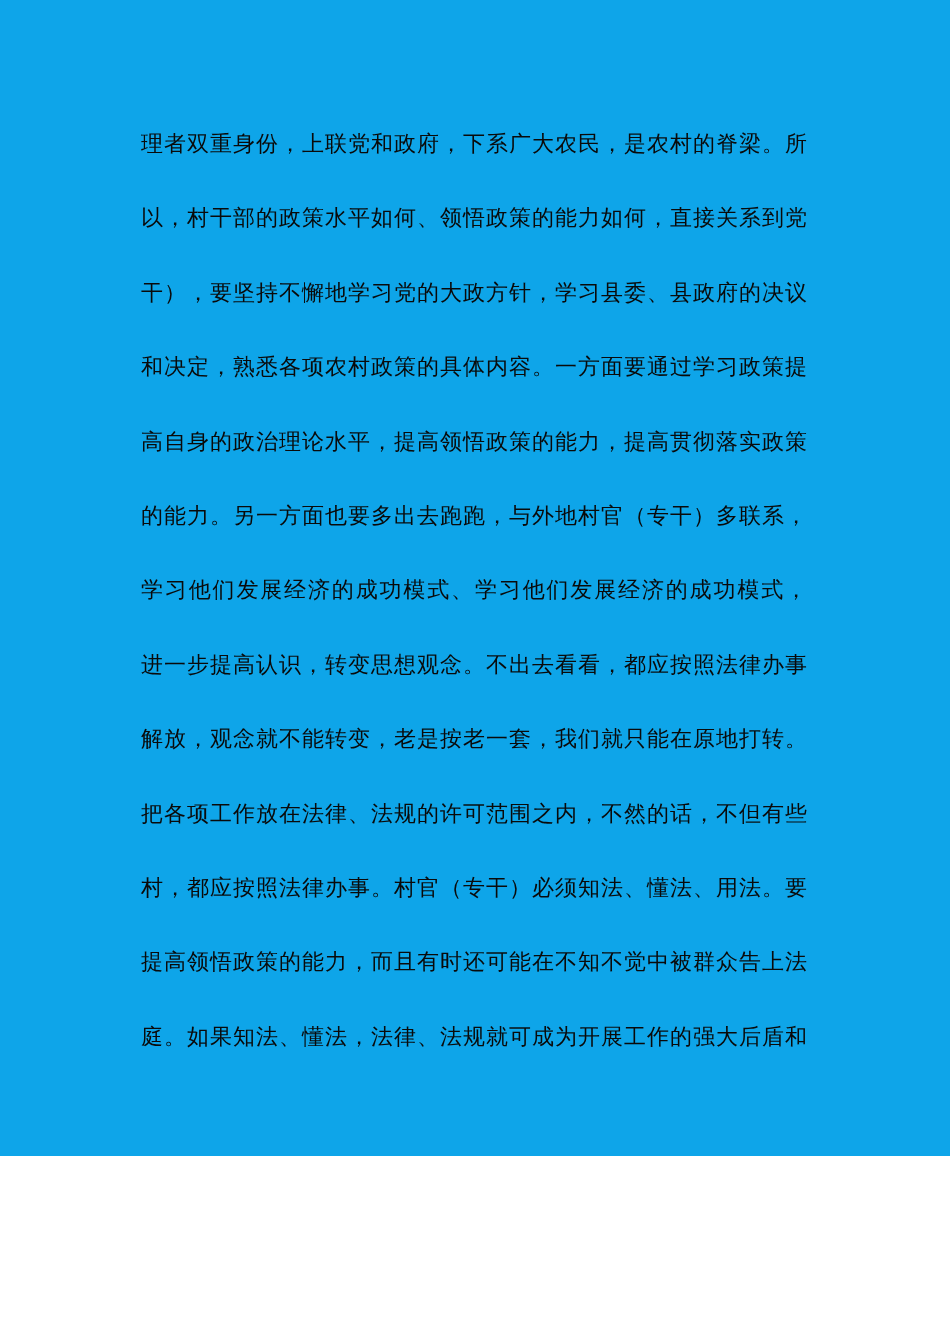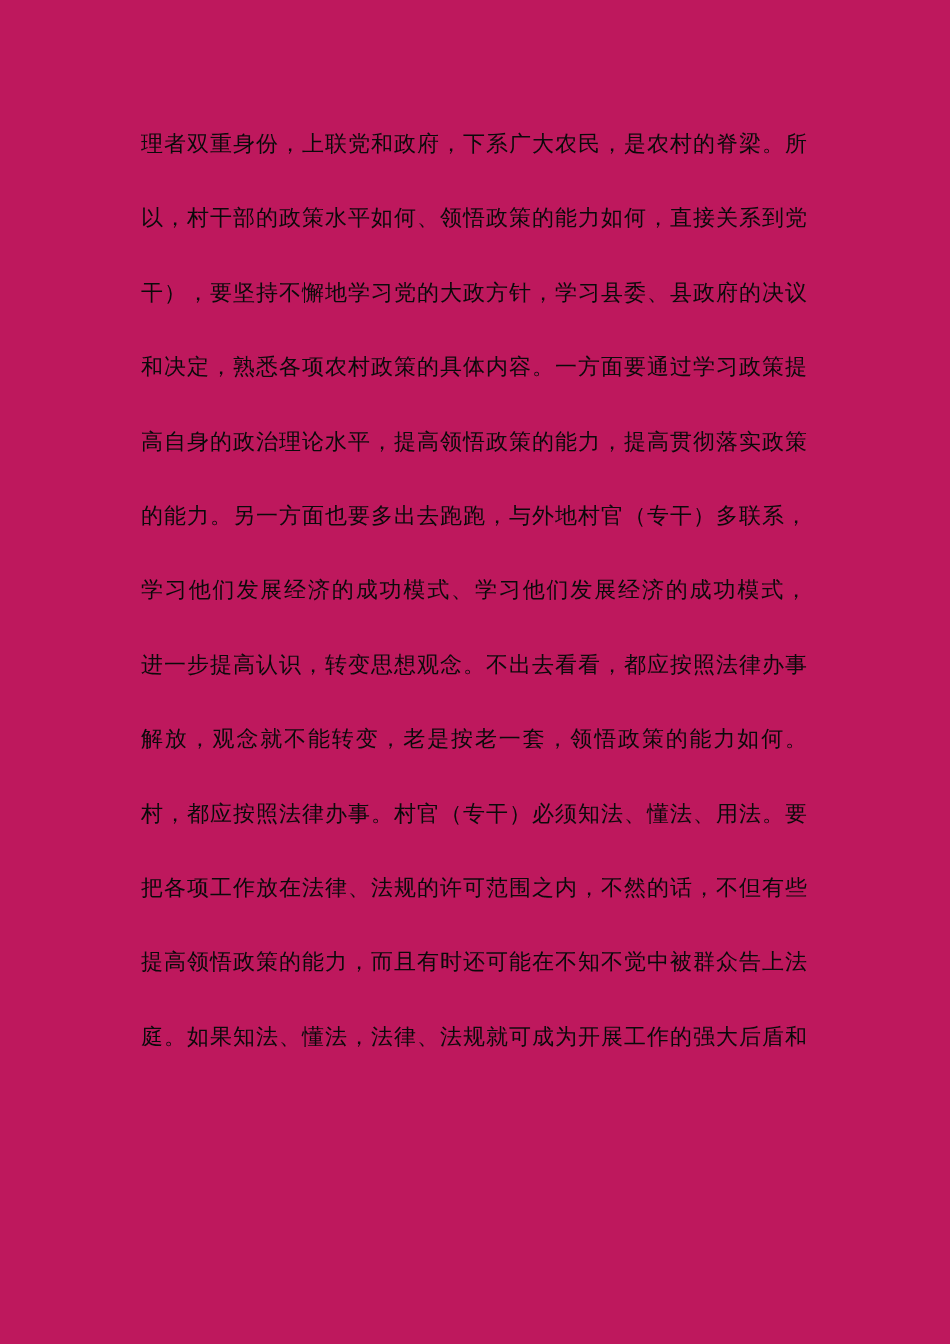--- a/index.html
+++ b/index.html
@@ -3,22 +3,22 @@
 <meta charset="utf-8">
 <style>
   html, body {
     margin: 0;
     padding: 0;
     background: #ffffff;
   }
   .page {
     position: relative;
     width: 950px;
-    height: 1344px;
-    background: #be185d;
+    height: 1156px;
+    background: #0ea5e9;
     overflow: hidden;
     font-family: "Liberation Serif", "DejaVu Serif", serif;
   }
   .textblock {
     position: absolute;
     left: 141px;
     top: 107px;
     width: 666px;
     color: #000000;
   }
@@ -40,19 +40,19 @@
 <div class="page">
   <div class="textblock">
     <div class="line">理者双重身份，上联党和政府，下系广大农民，是农村的脊梁。所</div>
     <div class="line">以，村干部的政策水平如何、领悟政策的能力如何，直接关系到党</div>
     <div class="line">干），要坚持不懈地学习党的大政方针，学习县委、县政府的决议</div>
     <div class="line">和决定，熟悉各项农村政策的具体内容。一方面要通过学习政策提</div>
     <div class="line">高自身的政治理论水平，提高领悟政策的能力，提高贯彻落实政策</div>
     <div class="line">的能力。另一方面也要多出去跑跑，与外地村官（专干）多联系，</div>
     <div class="line">学习他们发展经济的成功模式、学习他们发展经济的成功模式，</div>
     <div class="line">进一步提高认识，转变思想观念。不出去看看，都应按照法律办事</div>
-    <div class="line">解放，观念就不能转变，老是按老一套，领悟政策的能力如何。</div>
+    <div class="line">解放，观念就不能转变，老是按老一套，我们就只能在原地打转。</div>
+    <div class="line">把各项工作放在法律、法规的许可范围之内，不然的话，不但有些</div>
     <div class="line">村，都应按照法律办事。村官（专干）必须知法、懂法、用法。要</div>
-    <div class="line">把各项工作放在法律、法规的许可范围之内，不然的话，不但有些</div>
     <div class="line">提高领悟政策的能力，而且有时还可能在不知不觉中被群众告上法</div>
     <div class="line">庭。如果知法、懂法，法律、法规就可成为开展工作的强大后盾和</div>
   </div>
 </div>
 
 </body></html>

